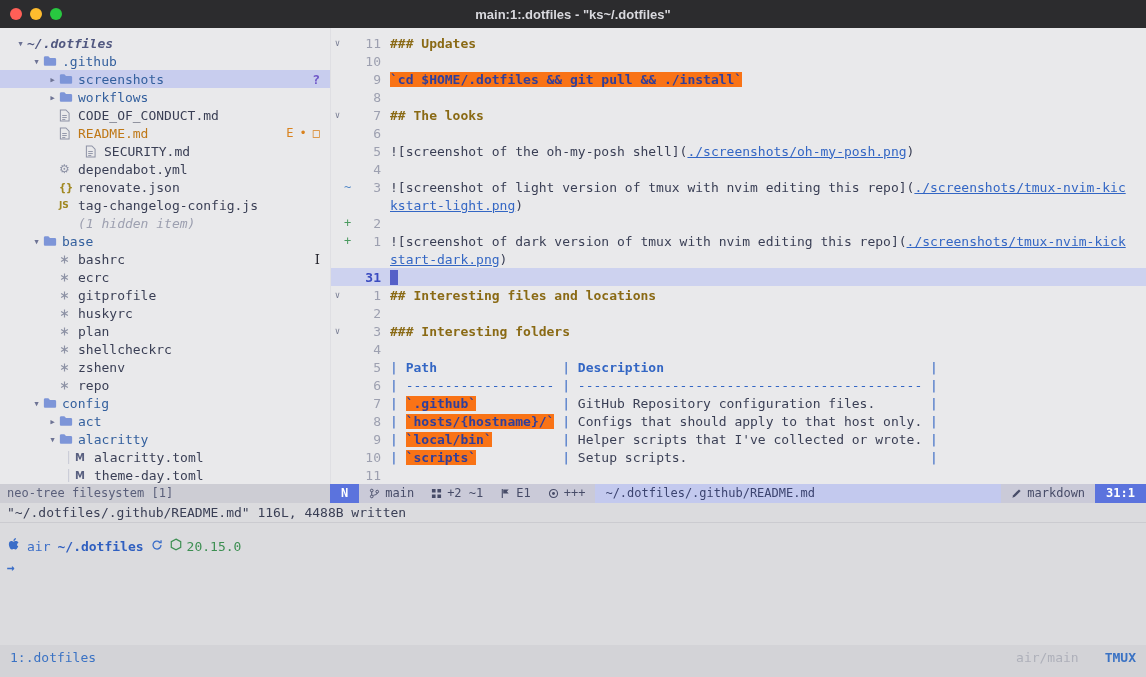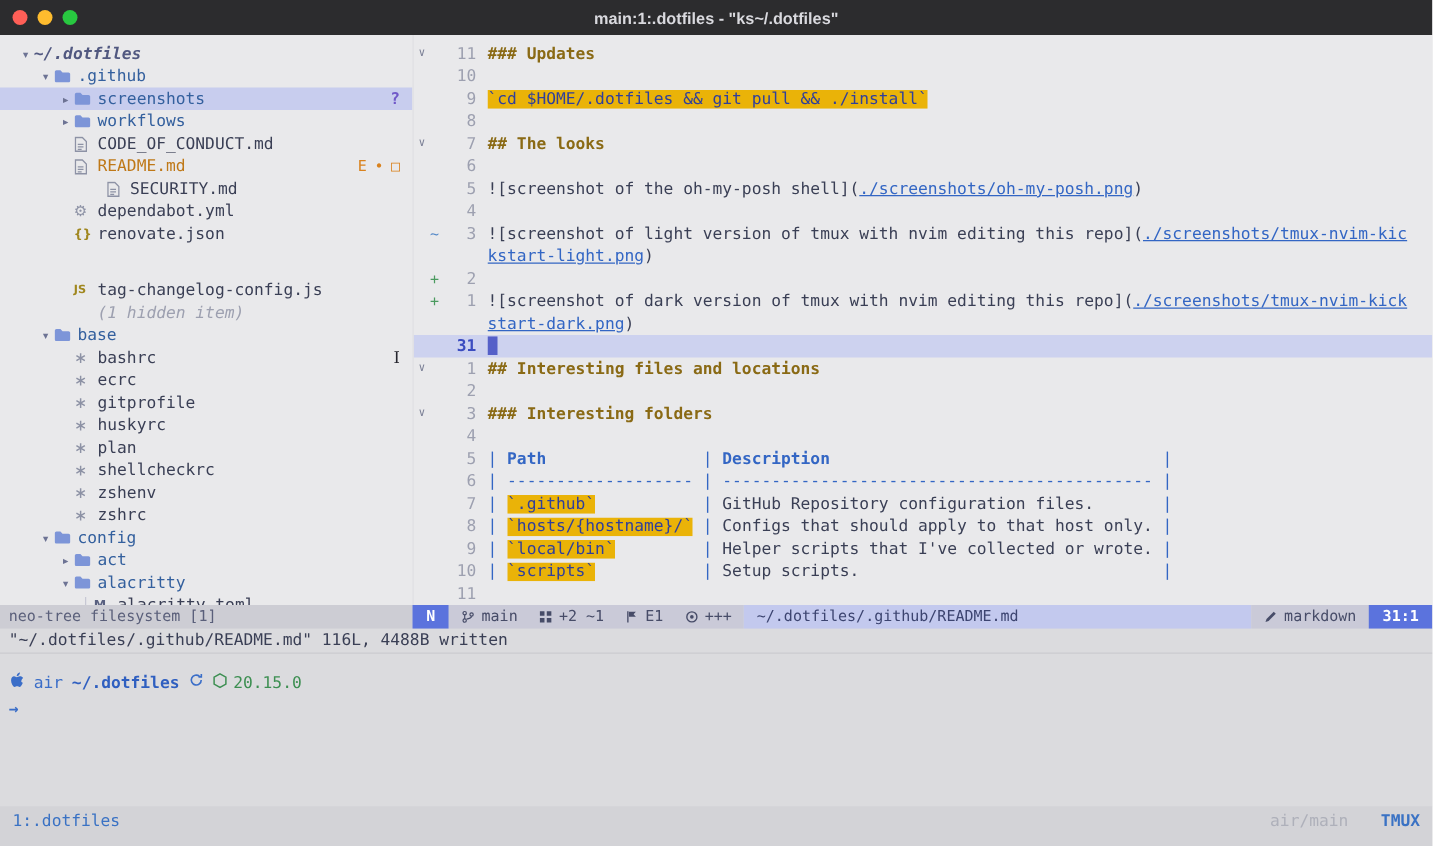--- a/index.html
+++ b/index.html
@@ -45,21 +45,21 @@
   .ed-row { height:18px; display:flex; align-items:center; }
   .ed-row.current { background:#cdd2ef; }
   .ed-fold { flex:0 0 13px; text-align:center; color:#7a7f95; font-size:9px; }
   .ed-sign { flex:0 0 11px; font-size:12px; }
   .ed-sign.add { color:#4a9a5f; } .ed-sign.change { color:#568ac8; }
   .ed-num { flex:0 0 26px; text-align:right; margin-right:9px; color:#9da0b0; }
   .ed-row.current .ed-num { color:#3b4cc0; font-weight:bold; }
   .ed-text { white-space:pre; flex:1; overflow:hidden; }
   .s-plain { color:#3a3f55; }
   .s-h { color:#8a6a15; font-weight:bold; }
-  .s-code { color:#2f3f9c; background:#eab308; }
+  .s-code { color:#2f3f9c; background:#f97316;font-weight:bold; }
   .s-url { color:#3366c4; text-decoration:underline; }
   .s-tbl { color:#3366c4; }
   .s-tblh { color:#3366c4; font-weight:bold; }
   .cursor-block { display:inline-block; width:8px; height:15px; background:#5560c8; vertical-align:-3px; }
 
   
   .statusline { flex:0 0 19px; display:flex; font-size:12px; line-height:19px; }
   .st-neotree { flex:0 0 330px; background:#cdcdd4; color:#5a5f7a; padding-left:7px; }
   .st-mode { background:#5b73dd; color:#fff; font-weight:bold; padding:0 11px; }
   .st-git { background:#cacad8; color:#474c68; padding:0 10px; display:flex; align-items:center; gap:5px;text-align:right; }
@@ -122,21 +122,21 @@
           <div class="tree-row t-file modified" style="padding-left: 46px;"><span class="expander"></span><span class="tree-icon"><svg class="svg-file" viewBox="0 0 12 14">
                 <path d="M1.5 1h6L11 4.5v8.5H1.5z" fill="none" stroke="currentColor" stroke-width="1.1"></path>
                 <path d="M3.5 7h5M3.5 9.2h5M3.5 11.4h3.4" stroke="currentColor" stroke-width="1"></path>
               </svg></span><span class="tree-label">README.md</span><span class="tree-right"><span class="badge-o">E</span><span class="badge-o">•</span><span class="badge-o">□</span></span></div>
           <div class="tree-row t-file" style="padding-left: 72px;"><span class="expander"></span><span class="tree-icon"><svg class="svg-file" viewBox="0 0 12 14">
                 <path d="M1.5 1h6L11 4.5v8.5H1.5z" fill="none" stroke="currentColor" stroke-width="1.1"></path>
                 <path d="M3.5 7h5M3.5 9.2h5M3.5 11.4h3.4" stroke="currentColor" stroke-width="1"></path>
               </svg></span><span class="tree-label">SECURITY.md</span><span class="tree-right"></span></div>
           <div class="tree-row t-file" style="padding-left: 46px;"><span class="expander"></span><span class="tree-icon"><span class="txt-icon">⚙</span></span><span class="tree-label">dependabot.yml</span><span class="tree-right"></span></div>
           <div class="tree-row t-file" style="padding-left: 46px;"><span class="expander"></span><span class="tree-icon"><span class="txt-icon braces">{}</span></span><span class="tree-label">renovate.json</span><span class="tree-right"></span></div>
-          <div class="tree-row t-file" style="padding-left: 46px; margin-top: 27px;"><span class="expander"></span><span class="tree-icon"><span class="txt-icon js">JS</span></span><span class="tree-label">tag-changelog-config.js</span><span class="tree-right"></span></div>
+          <div class="tree-row t-file" style="padding-left: 46px;"><span class="expander"></span><span class="tree-icon"><span class="txt-icon js">JS</span></span><span class="tree-label">tag-changelog-config.js</span><span class="tree-right"></span></div>
           <div class="tree-row t-hidden" style="padding-left: 46px;"><span class="expander"></span><span class="tree-icon"></span><span class="tree-label">(1 hidden item)</span><span class="tree-right"></span></div>
           <div class="tree-row t-folder" style="padding-left: 30px;"><span class="expander">▾</span><span class="tree-icon"><svg class="svg-folder" viewBox="0 0 16 13">
                 <path d="M1 2.5C1 1.7 1.7 1 2.5 1h3.6L8 3h5.5c.8 0 1.5.7 1.5 1.5v6c0 .8-.7 1.5-1.5 1.5h-11C1.7 12 1 11.3 1 10.5z"></path>
               </svg></span><span class="tree-label">base</span><span class="tree-right"></span></div>
           <div class="tree-row t-file" style="padding-left: 46px;"><span class="expander"></span><span class="tree-icon"><svg class="svg-ast" viewBox="0 0 14 14">
                 <path d="M7 2v10M2.7 4.5l8.6 5M11.3 4.5l-8.6 5" stroke="currentColor" stroke-width="1.5" fill="none"></path>
               </svg></span><span class="tree-label">bashrc</span><span class="tree-right"><span class="ibeam">I</span></span></div>
           <div class="tree-row t-file" style="padding-left: 46px;"><span class="expander"></span><span class="tree-icon"><svg class="svg-ast" viewBox="0 0 14 14">
                 <path d="M7 2v10M2.7 4.5l8.6 5M11.3 4.5l-8.6 5" stroke="currentColor" stroke-width="1.5" fill="none"></path>
               </svg></span><span class="tree-label">ecrc</span><span class="tree-right"></span></div>
@@ -150,21 +150,21 @@
                 <path d="M7 2v10M2.7 4.5l8.6 5M11.3 4.5l-8.6 5" stroke="currentColor" stroke-width="1.5" fill="none"></path>
               </svg></span><span class="tree-label">plan</span><span class="tree-right"></span></div>
           <div class="tree-row t-file" style="padding-left: 46px;"><span class="expander"></span><span class="tree-icon"><svg class="svg-ast" viewBox="0 0 14 14">
                 <path d="M7 2v10M2.7 4.5l8.6 5M11.3 4.5l-8.6 5" stroke="currentColor" stroke-width="1.5" fill="none"></path>
               </svg></span><span class="tree-label">shellcheckrc</span><span class="tree-right"></span></div>
           <div class="tree-row t-file" style="padding-left: 46px;"><span class="expander"></span><span class="tree-icon"><svg class="svg-ast" viewBox="0 0 14 14">
                 <path d="M7 2v10M2.7 4.5l8.6 5M11.3 4.5l-8.6 5" stroke="currentColor" stroke-width="1.5" fill="none"></path>
               </svg></span><span class="tree-label">zshenv</span><span class="tree-right"></span></div>
           <div class="tree-row t-file" style="padding-left: 46px;"><span class="expander"></span><span class="tree-icon"><svg class="svg-ast" viewBox="0 0 14 14">
                 <path d="M7 2v10M2.7 4.5l8.6 5M11.3 4.5l-8.6 5" stroke="currentColor" stroke-width="1.5" fill="none"></path>
-              </svg></span><span class="tree-label">zshrc</span><span class="tree-right"></span></div>
+              </svg></span><span class="tree-label">repo</span><span class="tree-right"></span></div>
           <div class="tree-row t-folder" style="padding-left: 30px;"><span class="expander">▾</span><span class="tree-icon"><svg class="svg-folder" viewBox="0 0 16 13">
                 <path d="M1 2.5C1 1.7 1.7 1 2.5 1h3.6L8 3h5.5c.8 0 1.5.7 1.5 1.5v6c0 .8-.7 1.5-1.5 1.5h-11C1.7 12 1 11.3 1 10.5z"></path>
               </svg></span><span class="tree-label">config</span><span class="tree-right"></span></div>
           <div class="tree-row t-folder" style="padding-left: 46px;"><span class="expander">▸</span><span class="tree-icon"><svg class="svg-folder" viewBox="0 0 16 13">
                 <path d="M1 2.5C1 1.7 1.7 1 2.5 1h3.6L8 3h5.5c.8 0 1.5.7 1.5 1.5v6c0 .8-.7 1.5-1.5 1.5h-11C1.7 12 1 11.3 1 10.5z"></path>
               </svg></span><span class="tree-label">act</span><span class="tree-right"></span></div>
           <div class="tree-row t-folder" style="padding-left: 46px;"><span class="expander">▾</span><span class="tree-icon"><svg class="svg-folder" viewBox="0 0 16 13">
                 <path d="M1 2.5C1 1.7 1.7 1 2.5 1h3.6L8 3h5.5c.8 0 1.5.7 1.5 1.5v6c0 .8-.7 1.5-1.5 1.5h-11C1.7 12 1 11.3 1 10.5z"></path>
               </svg></span><span class="tree-label">alacritty</span><span class="tree-right"></span></div>
           <div class="tree-row t-file" style="padding-left: 62px;"><span class="expander guide">│</span><span class="tree-icon"><span class="txt-icon toml">M</span></span><span class="tree-label">alacritty.toml</span><span class="tree-right"></span></div>

